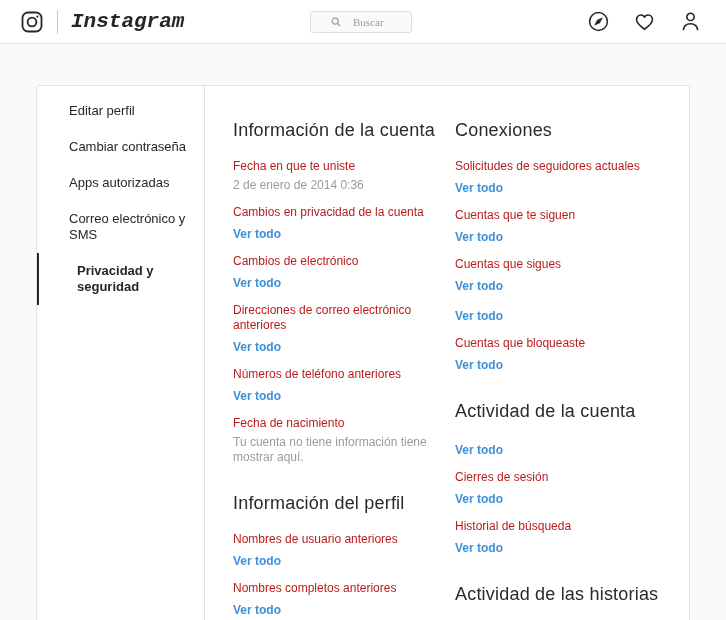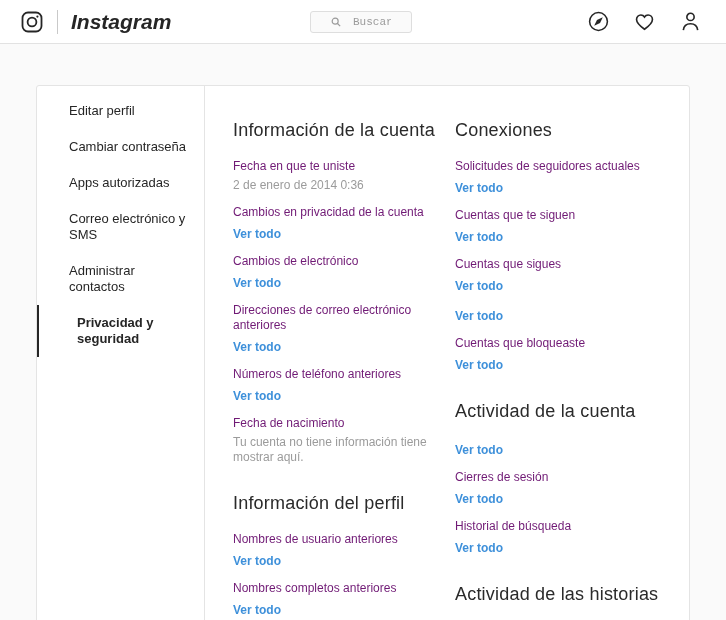--- a/index.html
+++ b/index.html
@@ -12,31 +12,31 @@
   
   .topnav {
     height:44px; background:#fff; border-bottom:1px solid #e2e2e2;
     display:grid; grid-template-columns:1fr auto 1fr; align-items:center;
     padding:0 24px 0 20px;
   }
   .brand { display:flex; align-items:center; gap:0; }
   .brand svg { display:block; }
   .brand-divider { width:1px; height:24px; background:#c9c9c9; margin:0 13px; }
   .wordmark {
-    font-family:Liberation Sans, sans-serif; font-style:italic; font-weight:600;
+    font-family:Liberation Mono, monospace; font-style:italic; font-weight:600;
     font-size:21px; color:#262626; letter-spacing:0; line-height:1;
   }
   .search-box {
     width:102px; height:22px; border:1px solid #dedede; border-radius:3px;
     background:#fafafa; display:flex; align-items:center; justify-content:center;
   }
   .search-box svg { flex:0 0 auto; }
   .search-box input {
     border:none; background:transparent; outline:none; width:42px;
-    font-family:Liberation Mono, monospace; font-size:11px; color:#9b9b9b;
+    font-family:Liberation Serif, serif; font-size:11px; color:#9b9b9b;
     padding-left:4px;
     margin-left:8px;
   }
   .search-box input::placeholder { color:#9b9b9b; }
   .nav-icons { display:flex; align-items:center; gap:23px; justify-self:end; }
   .nav-icons .icon-btn { display:block; cursor:pointer; background:none; border:none; padding:0; line-height:0; }
   
   .page { padding-top:41px; }
   .card {
     width:654px; margin:0 auto; background:#fff;
@@ -55,21 +55,21 @@
     display:grid; grid-template-columns:222px 1fr; column-gap:0;
     align-content:start;
   }
   .col { min-width:0; }
   .section + .section { margin-top:28px; }
   .section-title {
     font-size:18px; font-weight:400; color:#2a2a2a; letter-spacing:.2px;
     margin:22px 0 18px;
   }
   .item { margin-bottom:12px; }
-  .item-label { font-size:12px; color:#701a75; line-height:15px; margin-bottom:4px; padding-right:14px; }
+  .item-label { font-size:12px; color:#b91c1c; line-height:15px; margin-bottom:4px; padding-right:14px; }
   .item-link {
     font-size:12px; font-weight:bold; color:#3e90da; text-decoration:none;
     display:inline-block; line-height:15px; cursor:pointer;
   }
   .item-value { font-size:12px; color:#9b9b9b; line-height:15px; padding-right:14px; }
 </style>
 </head>
 <body>
 
 <header class="topnav">
@@ -117,21 +117,20 @@
 </header>
 
 <main class="page">
   <div class="card">
 
     <aside class="sidebar">
       <a class="side-item">Editar perfil</a>
       <a class="side-item">Cambiar contraseña</a>
       <a class="side-item">Apps autorizadas</a>
       <a class="side-item">Correo electrónico y SMS</a>
-      <a class="side-item">Administrar contactos</a>
       <a class="side-item active">Privacidad y seguridad</a>
     </aside>
 
     <section class="content">
 
       <div class="col">
 
         <div class="section">
           <h2 class="section-title">Información de la cuenta</h2>
 

